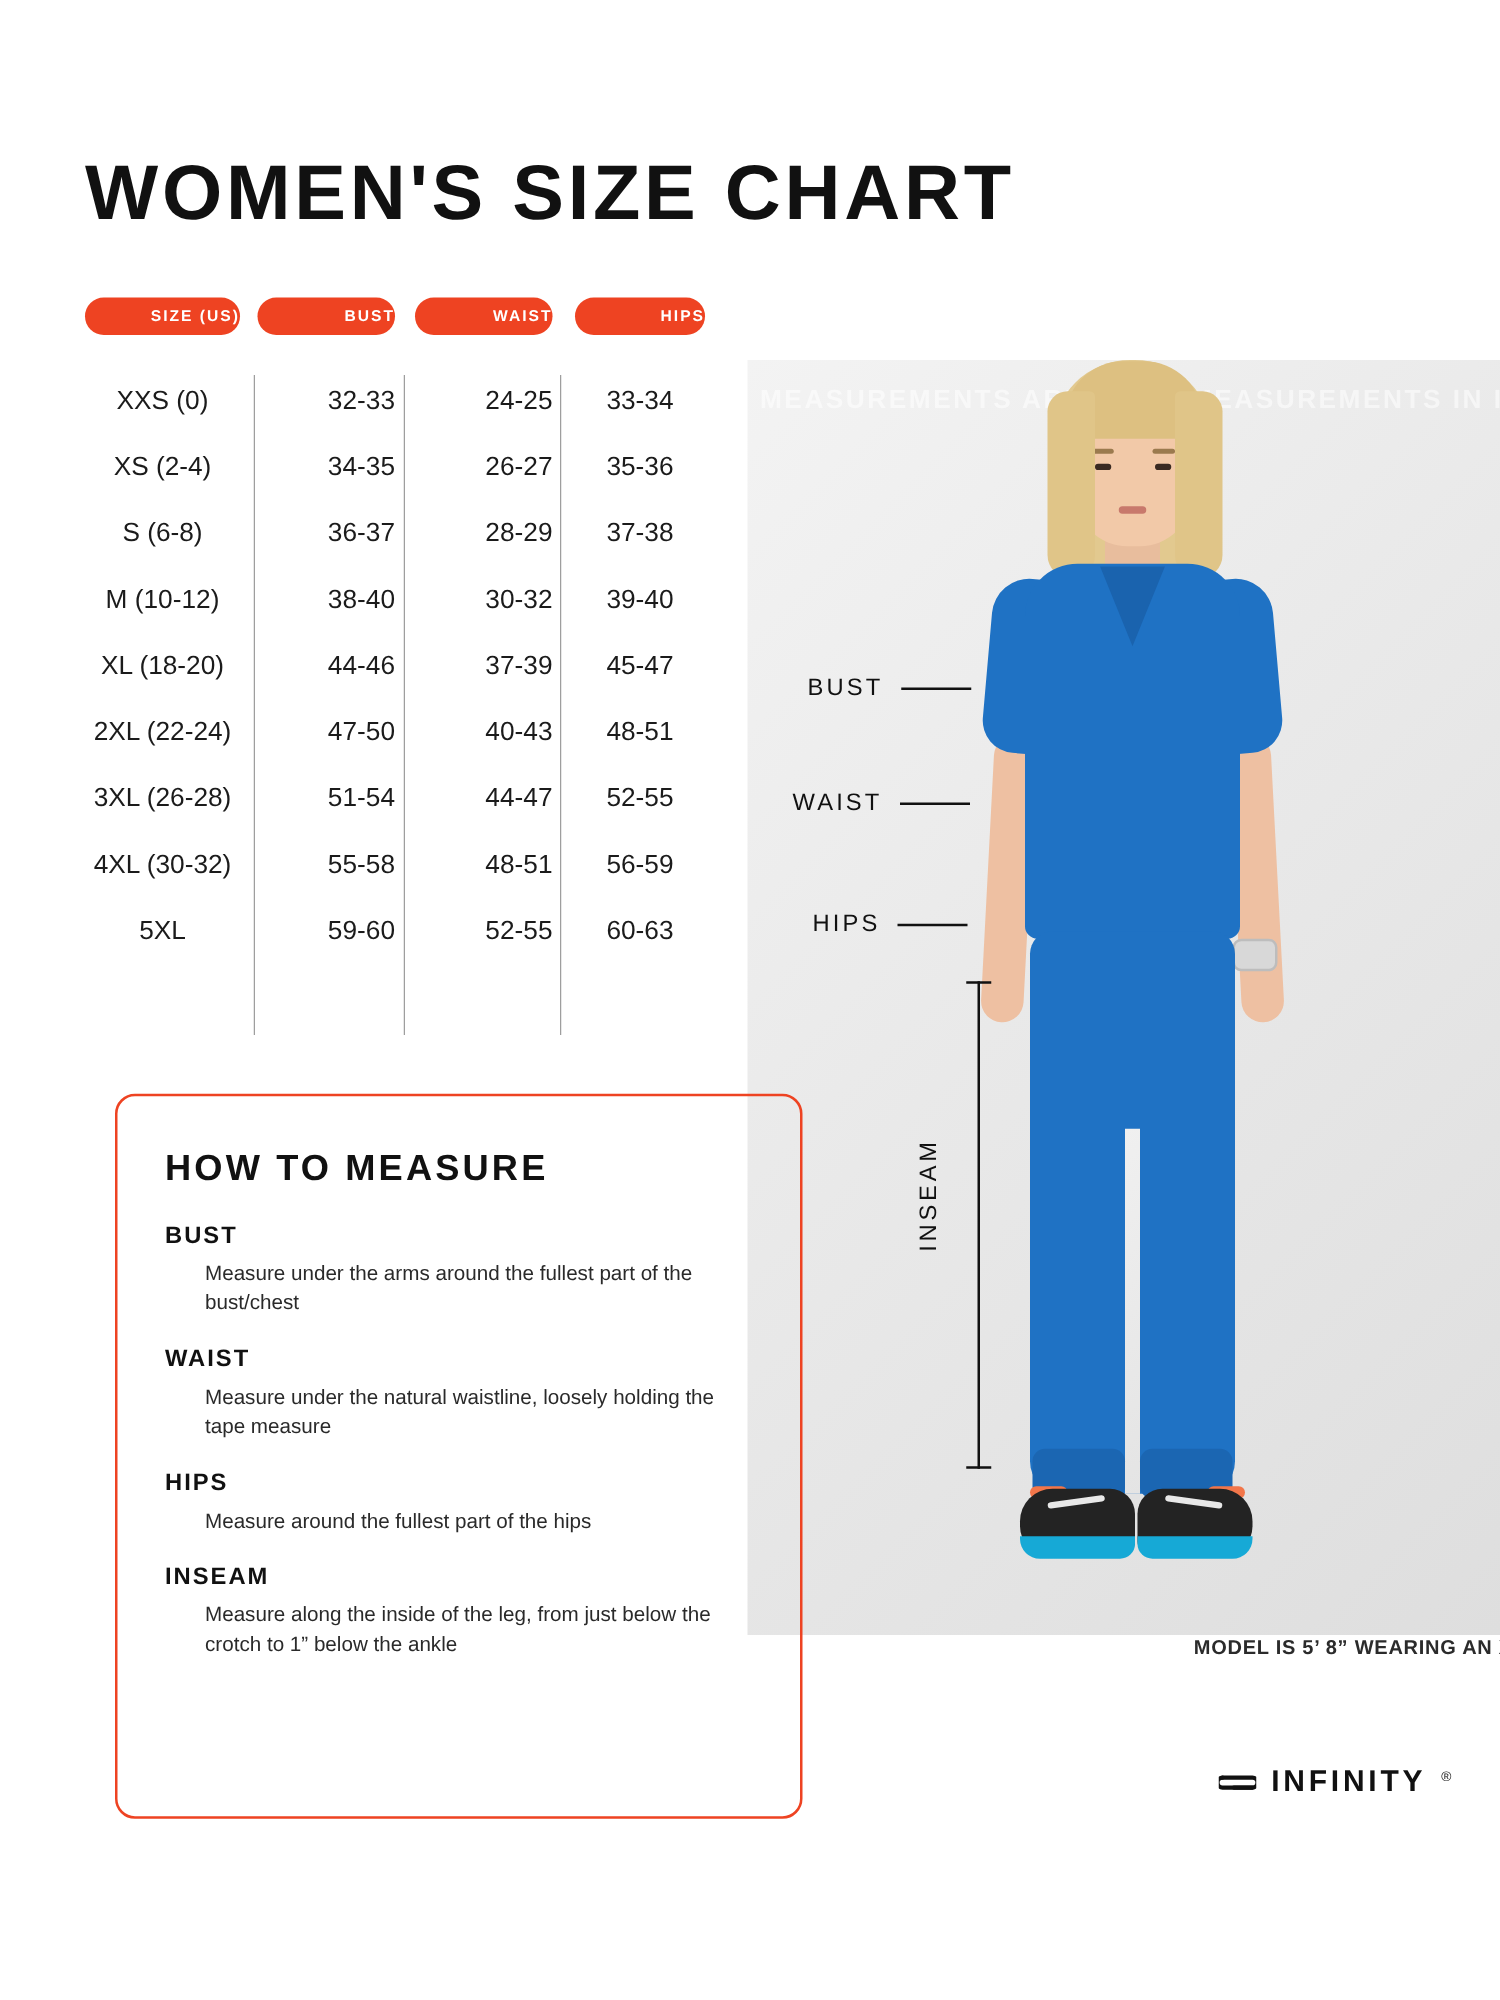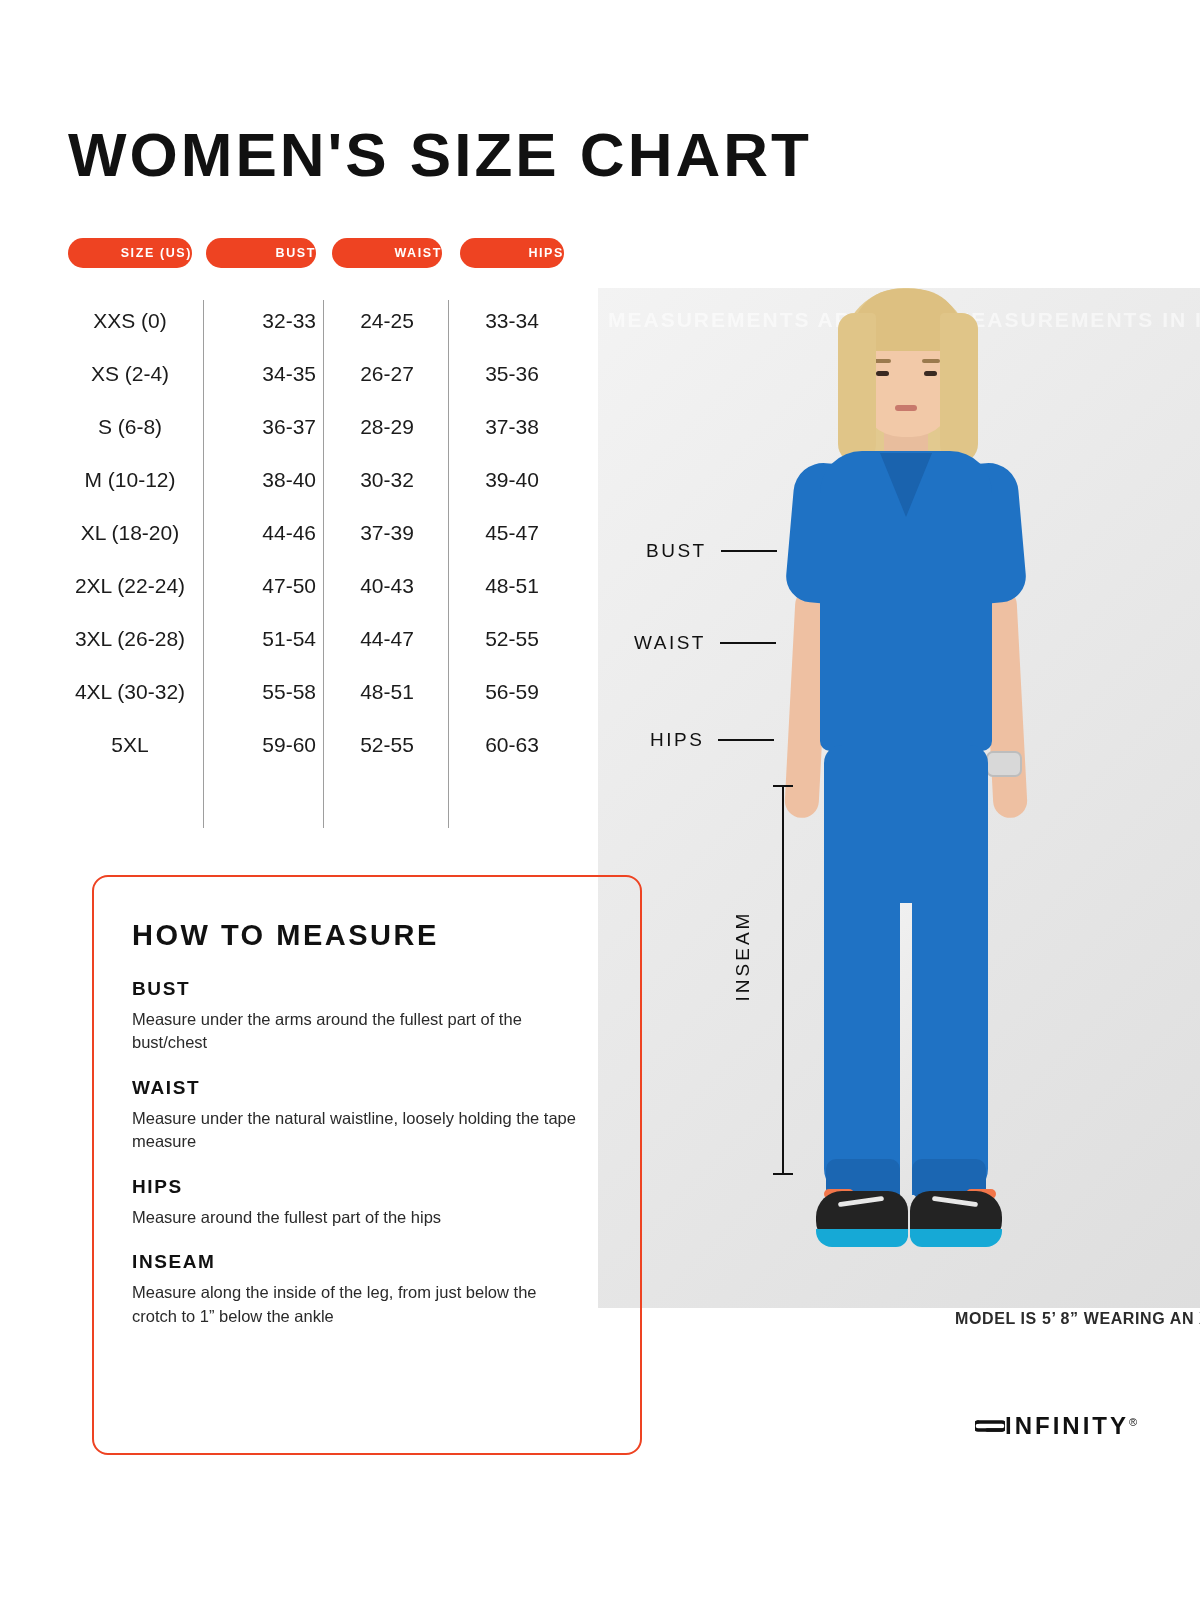--- a/index.html
+++ b/index.html
@@ -288,21 +288,21 @@
   .row {
     display: flex;
     align-items: center;
     height: 53px;
     font-size: 21px;
     color: #1b1b1b;
   }
   .cell { text-align: center; }
   .cell.size  { width: 124px; }
   .cell.bust  { width: 110px; text-align: right; }
-  .cell.waist { width: 110px; }
+  .cell.waist { width: 110px; text-align: right; }
   .cell.hips  { width: 104px; }
   .gap-1 { width: 14px; }
   .gap-2 { width: 16px; }
   .gap-3 { width: 18px; }
 
   
   .howto {
     position: absolute;
     left: 92px;
     top: 875px;
@@ -326,30 +326,31 @@
     font-weight: 700;
     letter-spacing: 1.6px;
     color: #111;
     margin-bottom: 8px;
   }
   .ht-desc {
     font-size: 16.5px;
     line-height: 1.42;
     color: #2a2a2a;
     max-width: 450px;
+    margin-left: 32px;
   }
 
   
   .brand {
     position: absolute;
     left: 975px;
     top: 1412px;
     display: flex;
     align-items: center;
-    gap: 0;
+    gap: 12px;
   }
   .brand-mark {
     width: 30px; height: 20px;
     position: relative;
   }
   .brand-mark svg { display: block; }
   .brand-name {
     font-size: 24px;
     font-weight: 700;
     letter-spacing: 3px;

